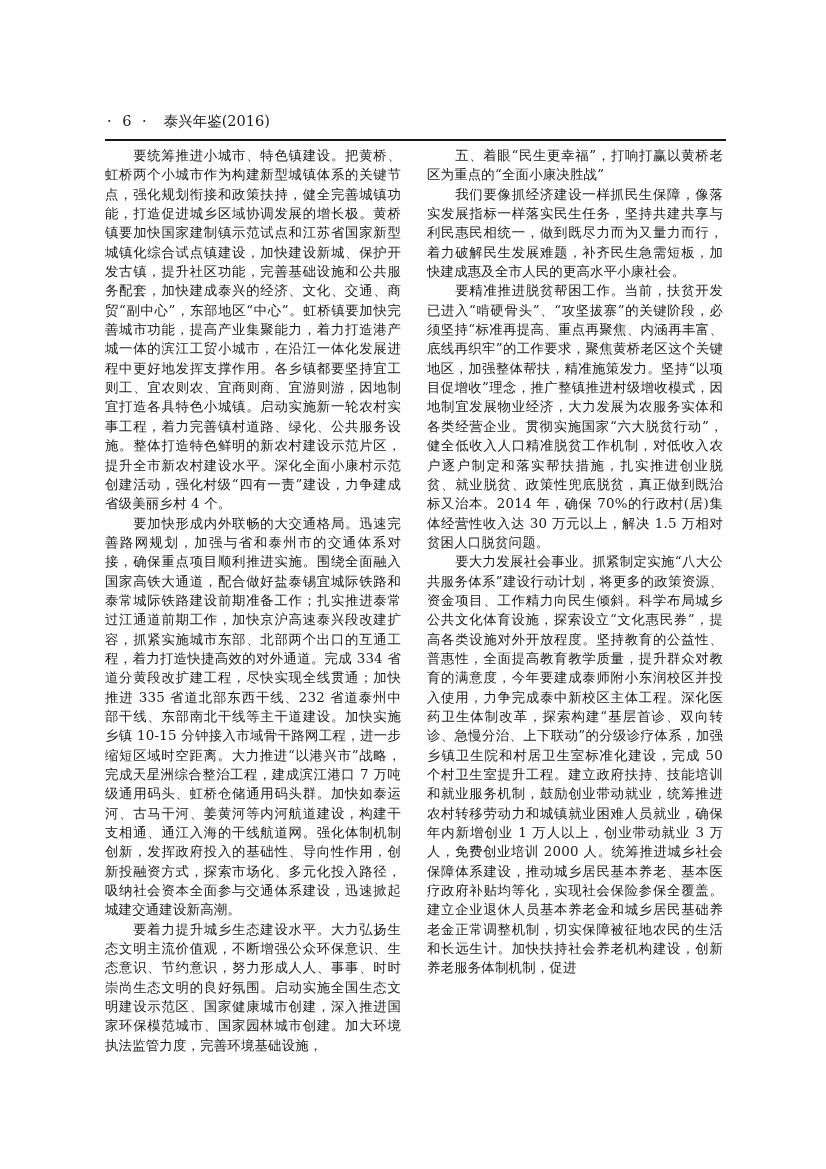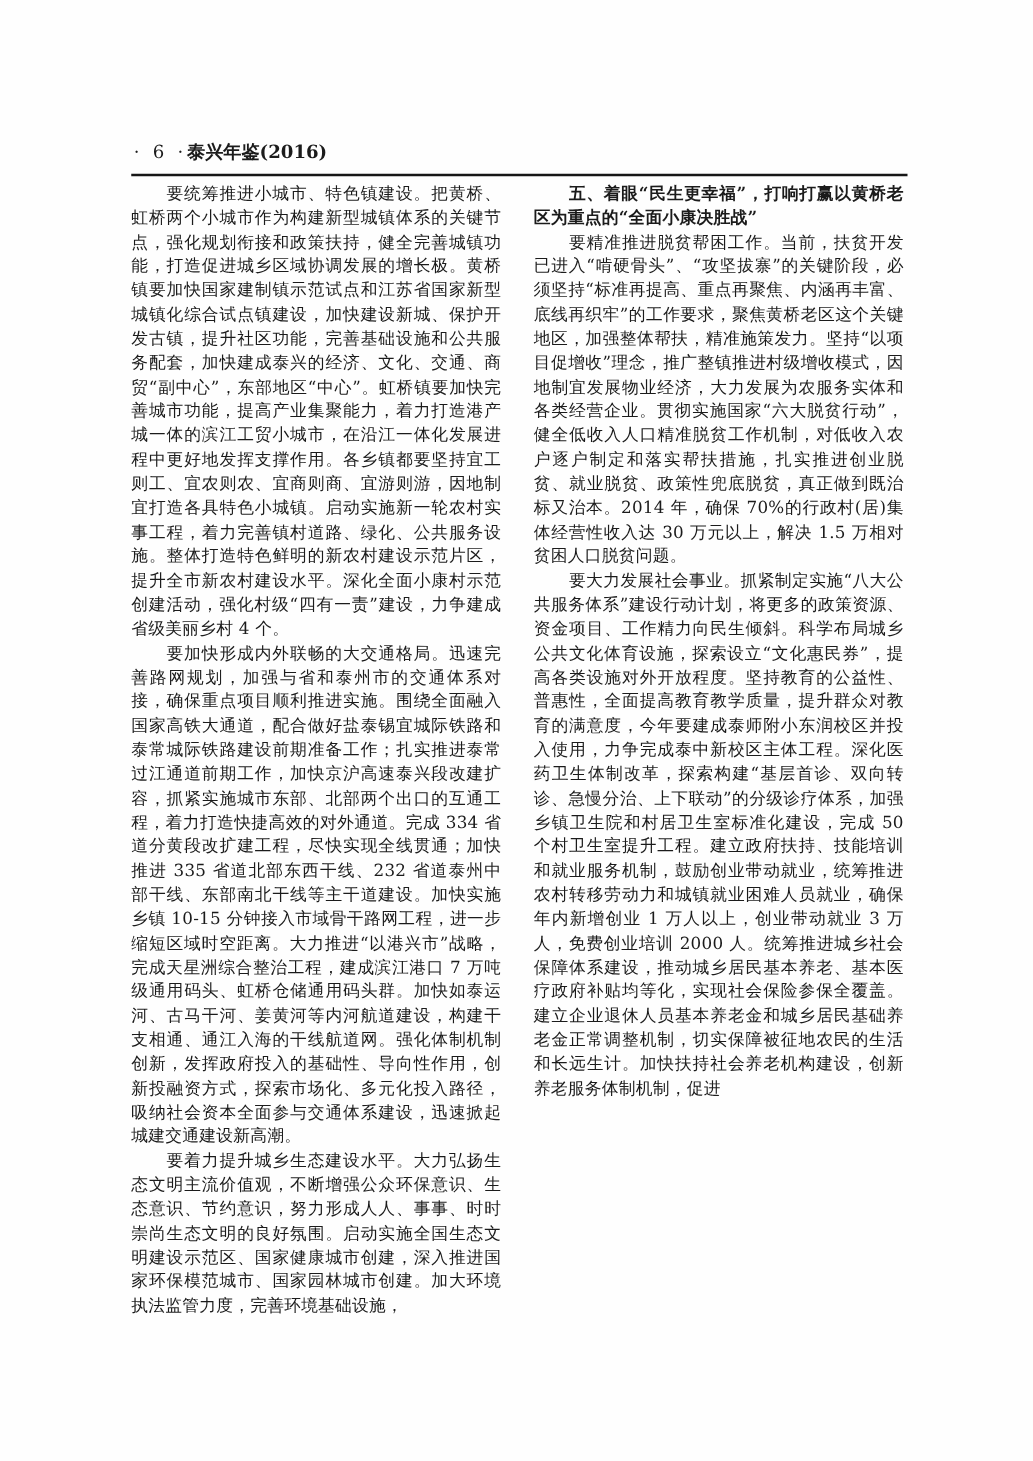--- a/index.html
+++ b/index.html
@@ -24,21 +24,22 @@
     display: flex;
     align-items: baseline;
     font-size: 14.5px;
     white-space: nowrap;
   }
   .page-num {
     letter-spacing: 3px;
     font-weight: normal;
   }
   .book-title {
-    font-weight: bold;
+    font-weight: normal;
+    margin-left: 14px;
   }
   .header-rule {
     position: absolute;
     left: 105px;
     top: 139px;
     width: 621px;
     height: 2px;
     background: #161616;
   }
   .column {
@@ -48,34 +49,35 @@
     text-align: justify;
     font-size: 13.4px;
     line-height: 19.35px;
     letter-spacing: 0.2px;
   }
   .column-left  { left: 105px; }
   .column-right { left: 427px; }
   .column p { margin: 0; }
   .para, .heading { text-indent: 2.1em; }
   .no-indent { text-indent: 0; }
-  .heading { font-weight: bold; }
+  .heading { font-weight: normal; }
 </style>
 </head>
 <body>
 
 <div class="page">
   <div class="running-header">
     <span class="page-num">· 6 ·</span>
     <span class="book-title">泰兴年鉴(2016)</span>
   </div>
   <div class="header-rule"></div>
   <div class="column column-left" id="col-left">
       <p class="para">要统筹推进小城市、特色镇建设。把黄桥、虹桥两个小城市作为构建新型城镇体系的关键节点，强化规划衔接和政策扶持，健全完善城镇功能，打造促进城乡区域协调发展的增长极。黄桥镇要加快国家建制镇示范试点和江苏省国家新型城镇化综合试点镇建设，加快建设新城、保护开发古镇，提升社区功能，完善基础设施和公共服务配套，加快建成泰兴的经济、文化、交通、商贸“副中心”，东部地区“中心”。虹桥镇要加快完善城市功能，提高产业集聚能力，着力打造港产城一体的滨江工贸小城市，在沿江一体化发展进程中更好地发挥支撑作用。各乡镇都要坚持宜工则工、宜农则农、宜商则商、宜游则游，因地制宜打造各具特色小城镇。启动实施新一轮农村实事工程，着力完善镇村道路、绿化、公共服务设施。整体打造特色鲜明的新农村建设示范片区，提升全市新农村建设水平。深化全面小康村示范创建活动，强化村级“四有一责”建设，力争建成省级美丽乡村 4 个。</p>
       <p class="para">要加快形成内外联畅的大交通格局。迅速完善路网规划，加强与省和泰州市的交通体系对接，确保重点项目顺利推进实施。围绕全面融入国家高铁大通道，配合做好盐泰锡宜城际铁路和泰常城际铁路建设前期准备工作；扎实推进泰常过江通道前期工作，加快京沪高速泰兴段改建扩容，抓紧实施城市东部、北部两个出口的互通工程，着力打造快捷高效的对外通道。完成 334 省道分黄段改扩建工程，尽快实现全线贯通；加快推进 335 省道北部东西干线、232 省道泰州中部干线、东部南北干线等主干道建设。加快实施乡镇 10-15 分钟接入市域骨干路网工程，进一步缩短区域时空距离。大力推进“以港兴市”战略，完成天星洲综合整治工程，建成滨江港口 7 万吨级通用码头、虹桥仓储通用码头群。加快如泰运河、古马干河、姜黄河等内河航道建设，构建干支相通、通江入海的干线航道网。强化体制机制创新，发挥政府投入的基础性、导向性作用，创新投融资方式，探索市场化、多元化投入路径，吸纳社会资本全面参与交通体系建设，迅速掀起城建交通建设新高潮。</p>
       <p class="para">要着力提升城乡生态建设水平。大力弘扬生态文明主流价值观，不断增强公众环保意识、生态意识、节约意识，努力形成人人、事事、时时崇尚生态文明的良好氛围。启动实施全国生态文明建设示范区、国家健康城市创建，深入推进国家环保模范城市、国家园林城市创建。加大环境执法监管力度，完善环境基础设施，</p>
     </div>
   <div class="column column-right" id="col-right">
       <p class="heading">五、着眼“民生更幸福”，打响打赢以黄桥老区为重点的“全面小康决胜战”</p>
+      <p class="para">我们要像抓经济建设一样抓民生保障，像落实发展指标一样落实民生任务，坚持共建共享与利民惠民相统一，做到既尽力而为又量力而行，着力破解民生发展难题，补齐民生急需短板，加快建成惠及全市人民的更高水平小康社会。</p>
       <p class="para">要精准推进脱贫帮困工作。当前，扶贫开发已进入“啃硬骨头”、“攻坚拔寨”的关键阶段，必须坚持“标准再提高、重点再聚焦、内涵再丰富、底线再织牢”的工作要求，聚焦黄桥老区这个关键地区，加强整体帮扶，精准施策发力。坚持“以项目促增收”理念，推广整镇推进村级增收模式，因地制宜发展物业经济，大力发展为农服务实体和各类经营企业。贯彻实施国家“六大脱贫行动”，健全低收入人口精准脱贫工作机制，对低收入农户逐户制定和落实帮扶措施，扎实推进创业脱贫、就业脱贫、政策性兜底脱贫，真正做到既治标又治本。2014 年，确保 70%的行政村(居)集体经营性收入达 30 万元以上，解决 1.5 万相对贫困人口脱贫问题。</p>
       <p class="para">要大力发展社会事业。抓紧制定实施“八大公共服务体系”建设行动计划，将更多的政策资源、资金项目、工作精力向民生倾斜。科学布局城乡公共文化体育设施，探索设立“文化惠民券”，提高各类设施对外开放程度。坚持教育的公益性、普惠性，全面提高教育教学质量，提升群众对教育的满意度，今年要建成泰师附小东润校区并投入使用，力争完成泰中新校区主体工程。深化医药卫生体制改革，探索构建“基层首诊、双向转诊、急慢分治、上下联动”的分级诊疗体系，加强乡镇卫生院和村居卫生室标准化建设，完成 50 个村卫生室提升工程。建立政府扶持、技能培训和就业服务机制，鼓励创业带动就业，统筹推进农村转移劳动力和城镇就业困难人员就业，确保年内新增创业 1 万人以上，创业带动就业 3 万人，免费创业培训 2000 人。统筹推进城乡社会保障体系建设，推动城乡居民基本养老、基本医疗政府补贴均等化，实现社会保险参保全覆盖。建立企业退休人员基本养老金和城乡居民基础养老金正常调整机制，切实保障被征地农民的生活和长远生计。加快扶持社会养老机构建设，创新养老服务体制机制，促进</p>
     </div>
 </div>
 
 </body></html>

